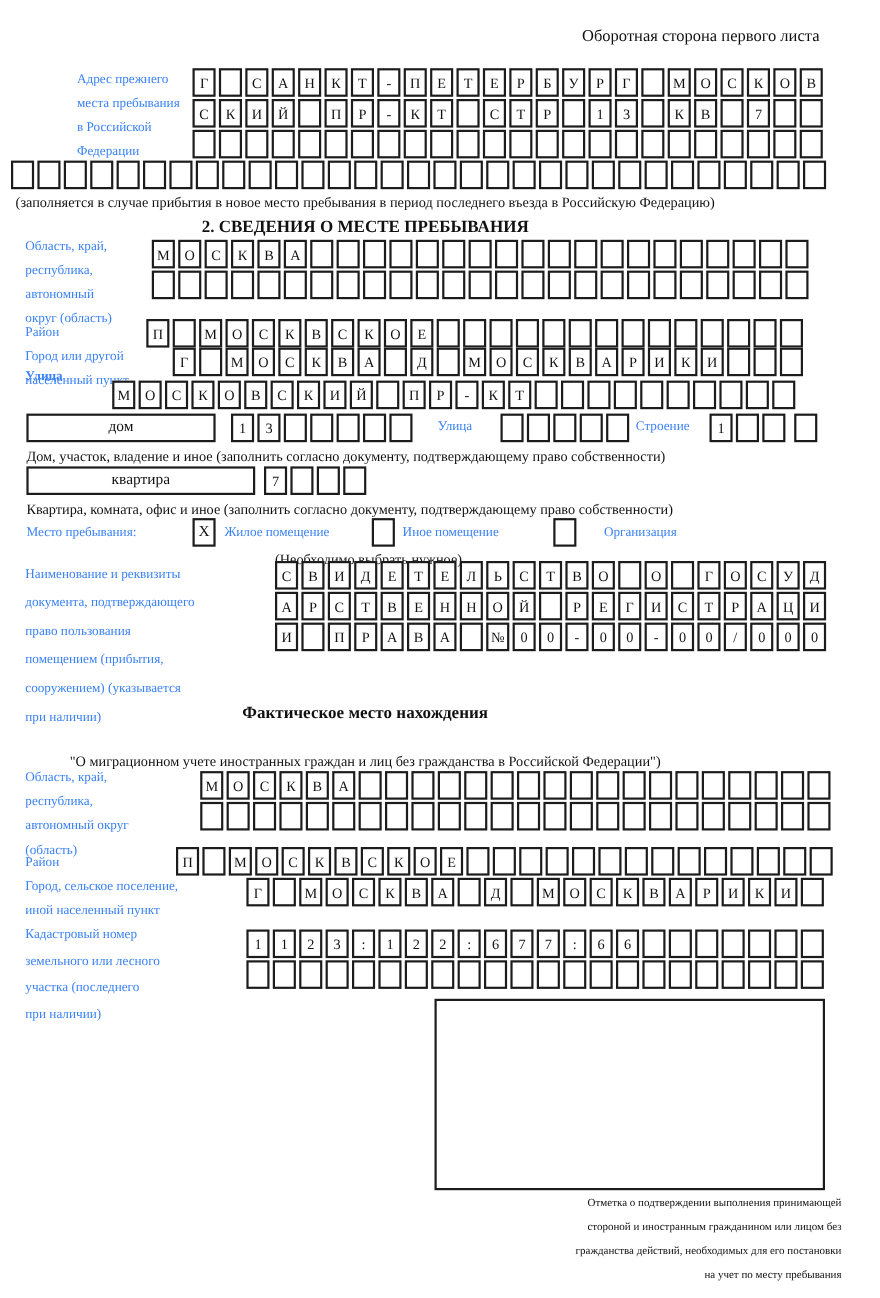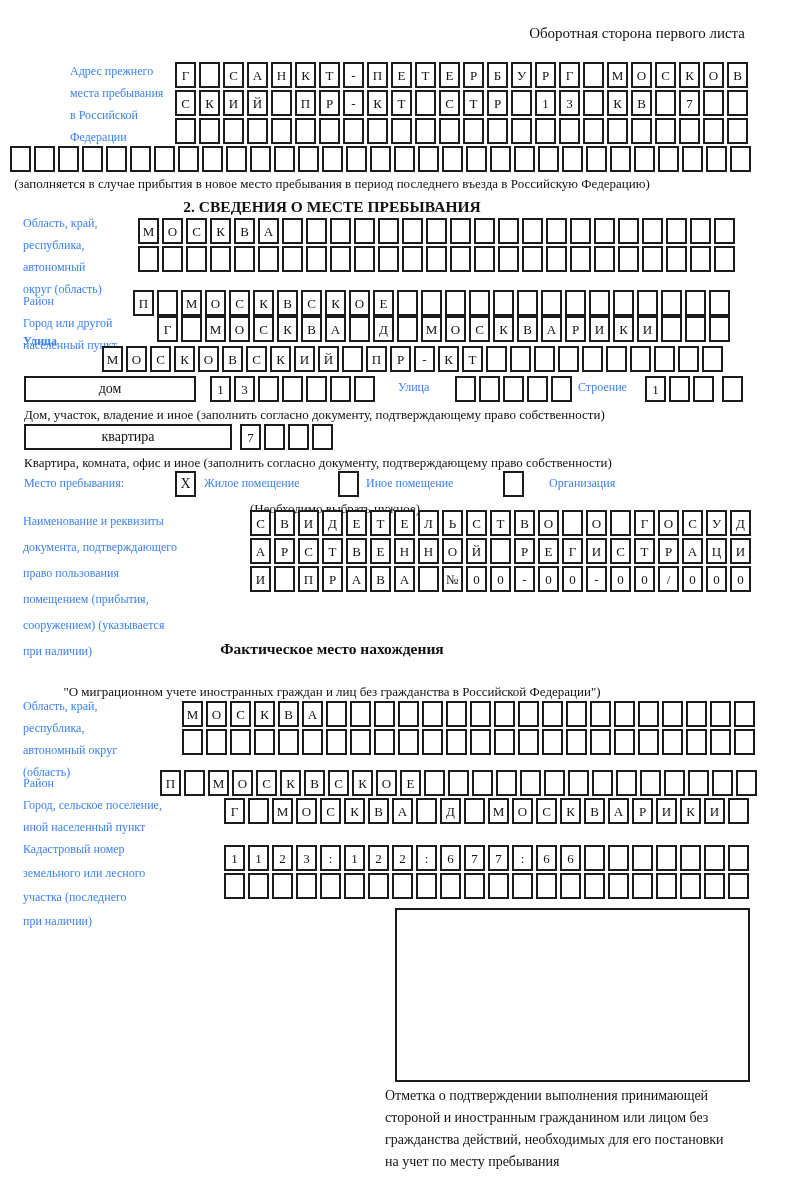--- a/index.html
+++ b/index.html
@@ -12,21 +12,21 @@
   .heading{font-weight:bold;font-size:15.5px;}
   .grid{display:flex;}
   .cell{box-sizing:border-box;width:21px;height:26px;border:2px solid #1c1c1c;margin-right:3px;
         display:flex;align-items:center;justify-content:center;
         font-size:13px;line-height:1;background:#fff;}
   .wide-box{box-sizing:border-box;border:2px solid #1c1c1c;height:26px;background:#fff;
         display:flex;align-items:center;justify-content:center;font-size:14px;}
   .chk{box-sizing:border-box;width:21px;height:26px;border:2px solid #1c1c1c;background:#fff;
         display:flex;align-items:center;justify-content:center;font-size:14px;}
   .stamp{box-sizing:border-box;border:2px solid #1c1c1c;background:#fff;}
-  .cap{font-size:14px;text-align:left;width:380px;}
+  .cap{font-size:10px;text-align:right;width:380px;}
   .title{font-size:15px;}
 </style>
 </head>
 <body>
 
 <div class="page">
 
   <div class="abs title" style="left:0;top:25px;width:745px;text-align:right;">Оборотная сторона первого листа</div>
 
   <div class="abs lbl" style="left:70px;top:64px;">Адрес прежнего</div>

